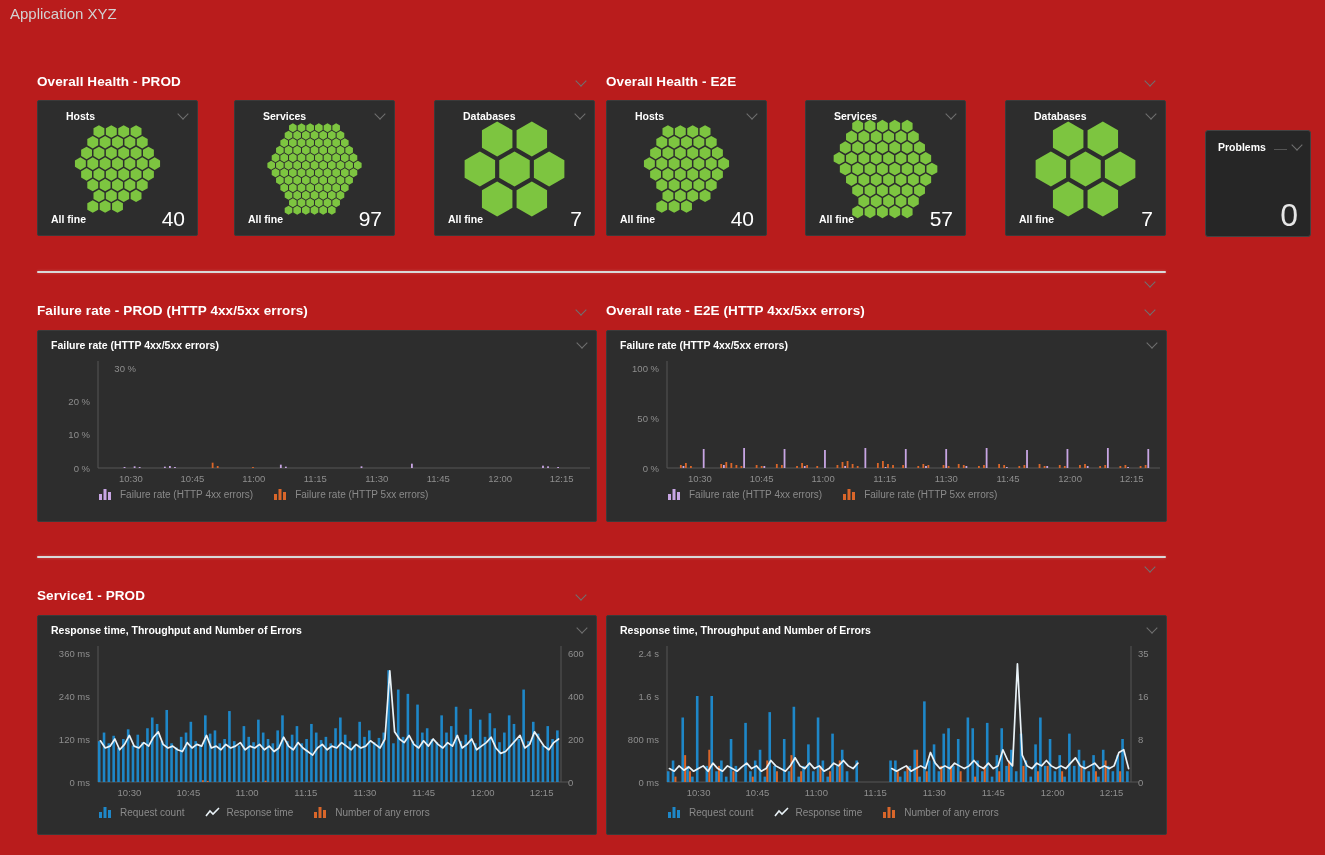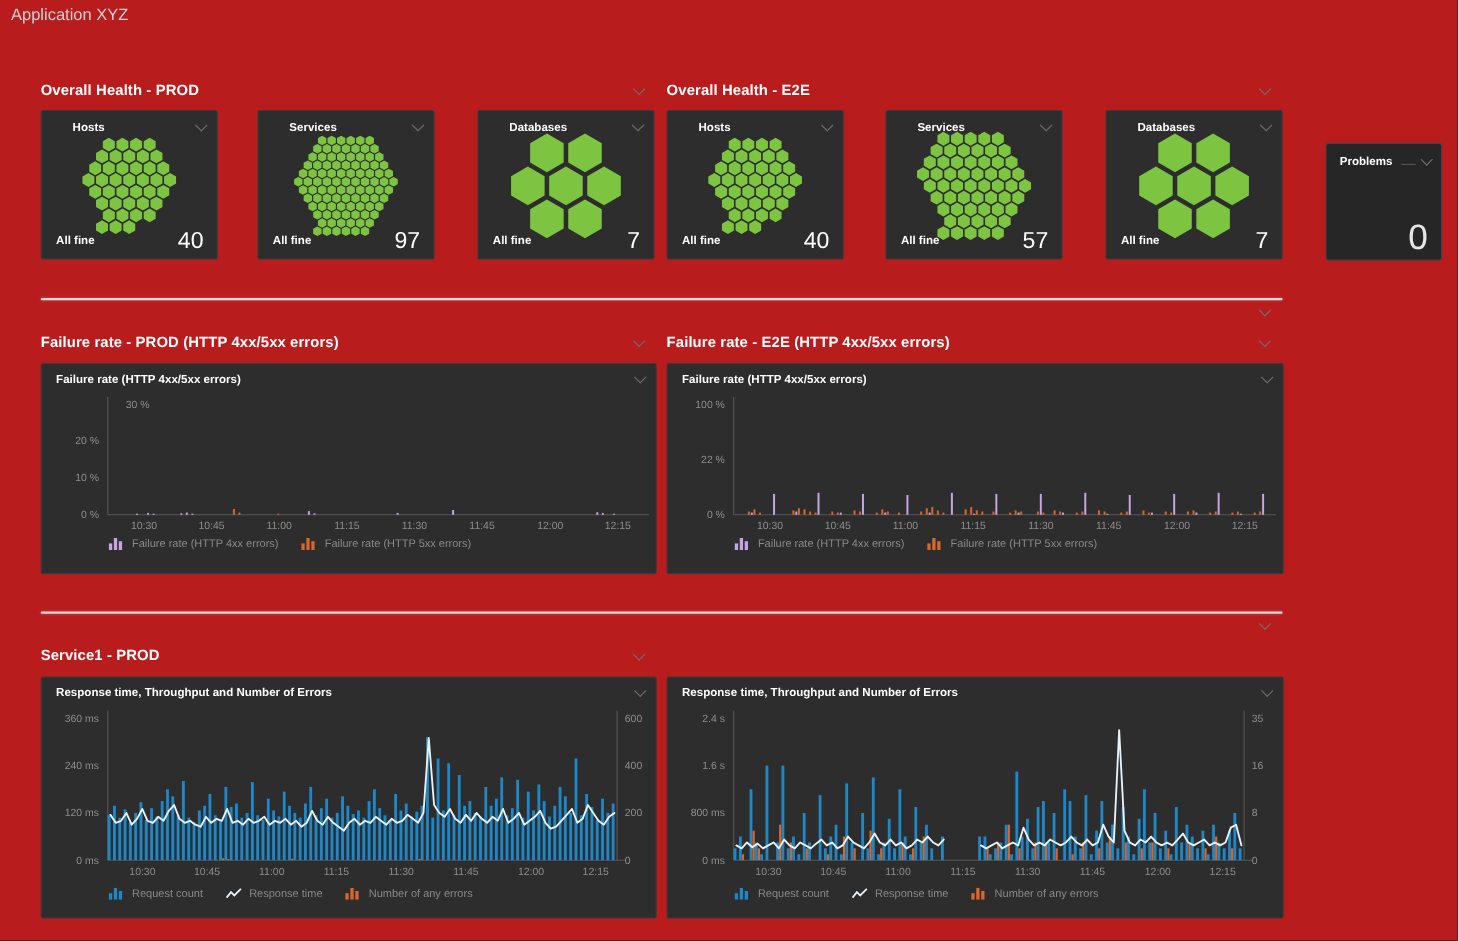--- a/index.html
+++ b/index.html
@@ -384,21 +384,21 @@
   </div>
 
   <div class="divider" style="top:271px"></div>
   <span class="chev div-chev" style="left:1146px;top:278px"></span>
 
   <div class="sec-head" style="left:37px;top:301px;width:548px">
     <span class="sec-title">Failure rate - PROD (HTTP 4xx/5xx errors)</span>
     <span class="chev"></span>
   </div>
   <div class="sec-head" style="left:606px;top:301px;width:548px">
-    <span class="sec-title">Failure rate - E2E (HTTP 4xx/5xx errors)</span>
+    <span class="sec-title">Overall rate - E2E (HTTP 4xx/5xx errors)</span>
     <span class="chev"></span>
   </div>
 
   <div class="chart-tile" style="left:37px;top:330px;width:560px;height:192px">
     <div class="tile-head">
         <span class="tile-title">Failure rate (HTTP 4xx/5xx errors)</span>
         <span class="chev"></span>
       </div>
     <div class="plot">
         <svg width="558" height="190" style="position:absolute;left:0;top:0">
@@ -540,21 +540,21 @@
             <rect x="477.10" y="133.00" width="1.8" height="4.00" fill="#d9662a"></rect>
             <rect x="492.25" y="135.00" width="1.8" height="2.00" fill="#d9662a"></rect>
             <rect x="497.31" y="134.00" width="1.8" height="3.00" fill="#d9662a"></rect>
             <rect x="512.46" y="135.00" width="1.8" height="2.00" fill="#d9662a"></rect>
             <rect x="517.51" y="134.00" width="1.8" height="3.00" fill="#d9662a"></rect>
             <rect x="532.67" y="135.00" width="1.8" height="2.00" fill="#d9662a"></rect>
             <rect x="537.72" y="134.00" width="1.8" height="3.00" fill="#d9662a"></rect>
           </g>
         </svg>
         <div class="ylab" style="left: 0px; top: 32.5px;">100 %</div>
-        <div class="ylab" style="left: 0px; top: 82.5px;">22 %</div>
+        <div class="ylab" style="left: 0px; top: 82.5px;">50 %</div>
         <div class="ylab" style="left: 0px; top: 132.5px;">0 %</div>
         <div class="xlab" style="left: 70.98px; top: 143px;">10:30</div>
         <div class="xlab" style="left: 132.575px; top: 143px;">10:45</div>
         <div class="xlab" style="left: 194.17px; top: 143px;">11:00</div>
         <div class="xlab" style="left: 255.765px; top: 143px;">11:15</div>
         <div class="xlab" style="left: 317.36px; top: 143px;">11:30</div>
         <div class="xlab" style="left: 378.955px; top: 143px;">11:45</div>
         <div class="xlab" style="left: 441.035px; top: 143px;">12:00</div>
         <div class="xlab" style="left: 502.63px; top: 143px;">12:15</div>
       </div>

